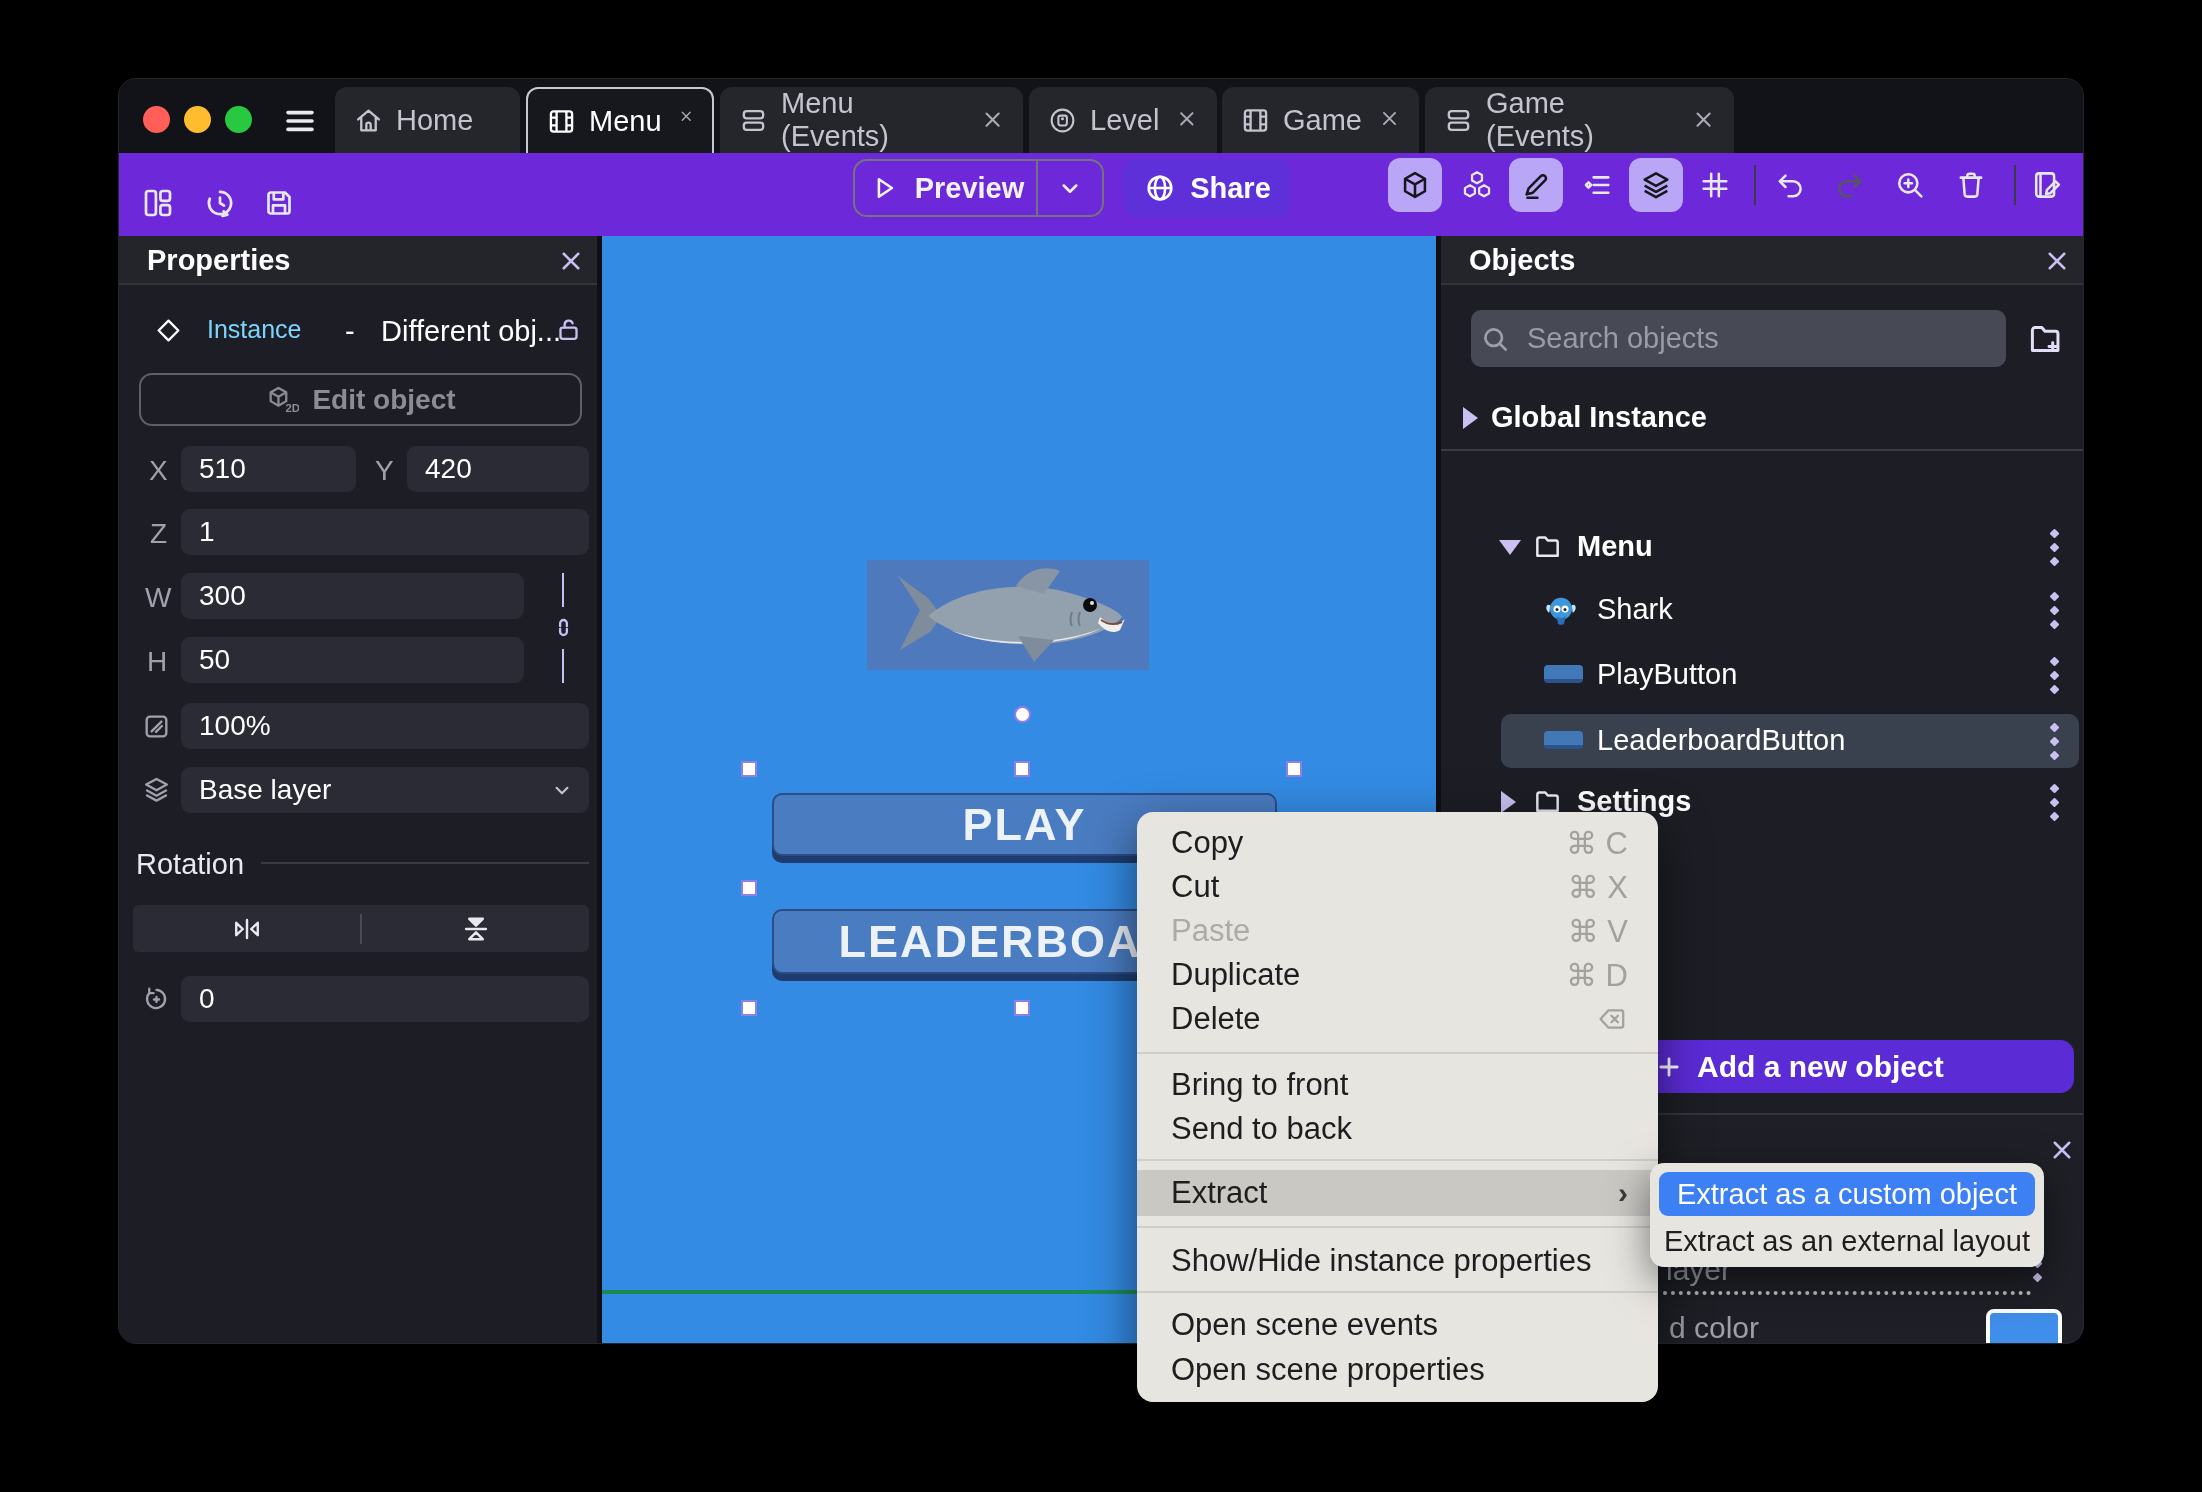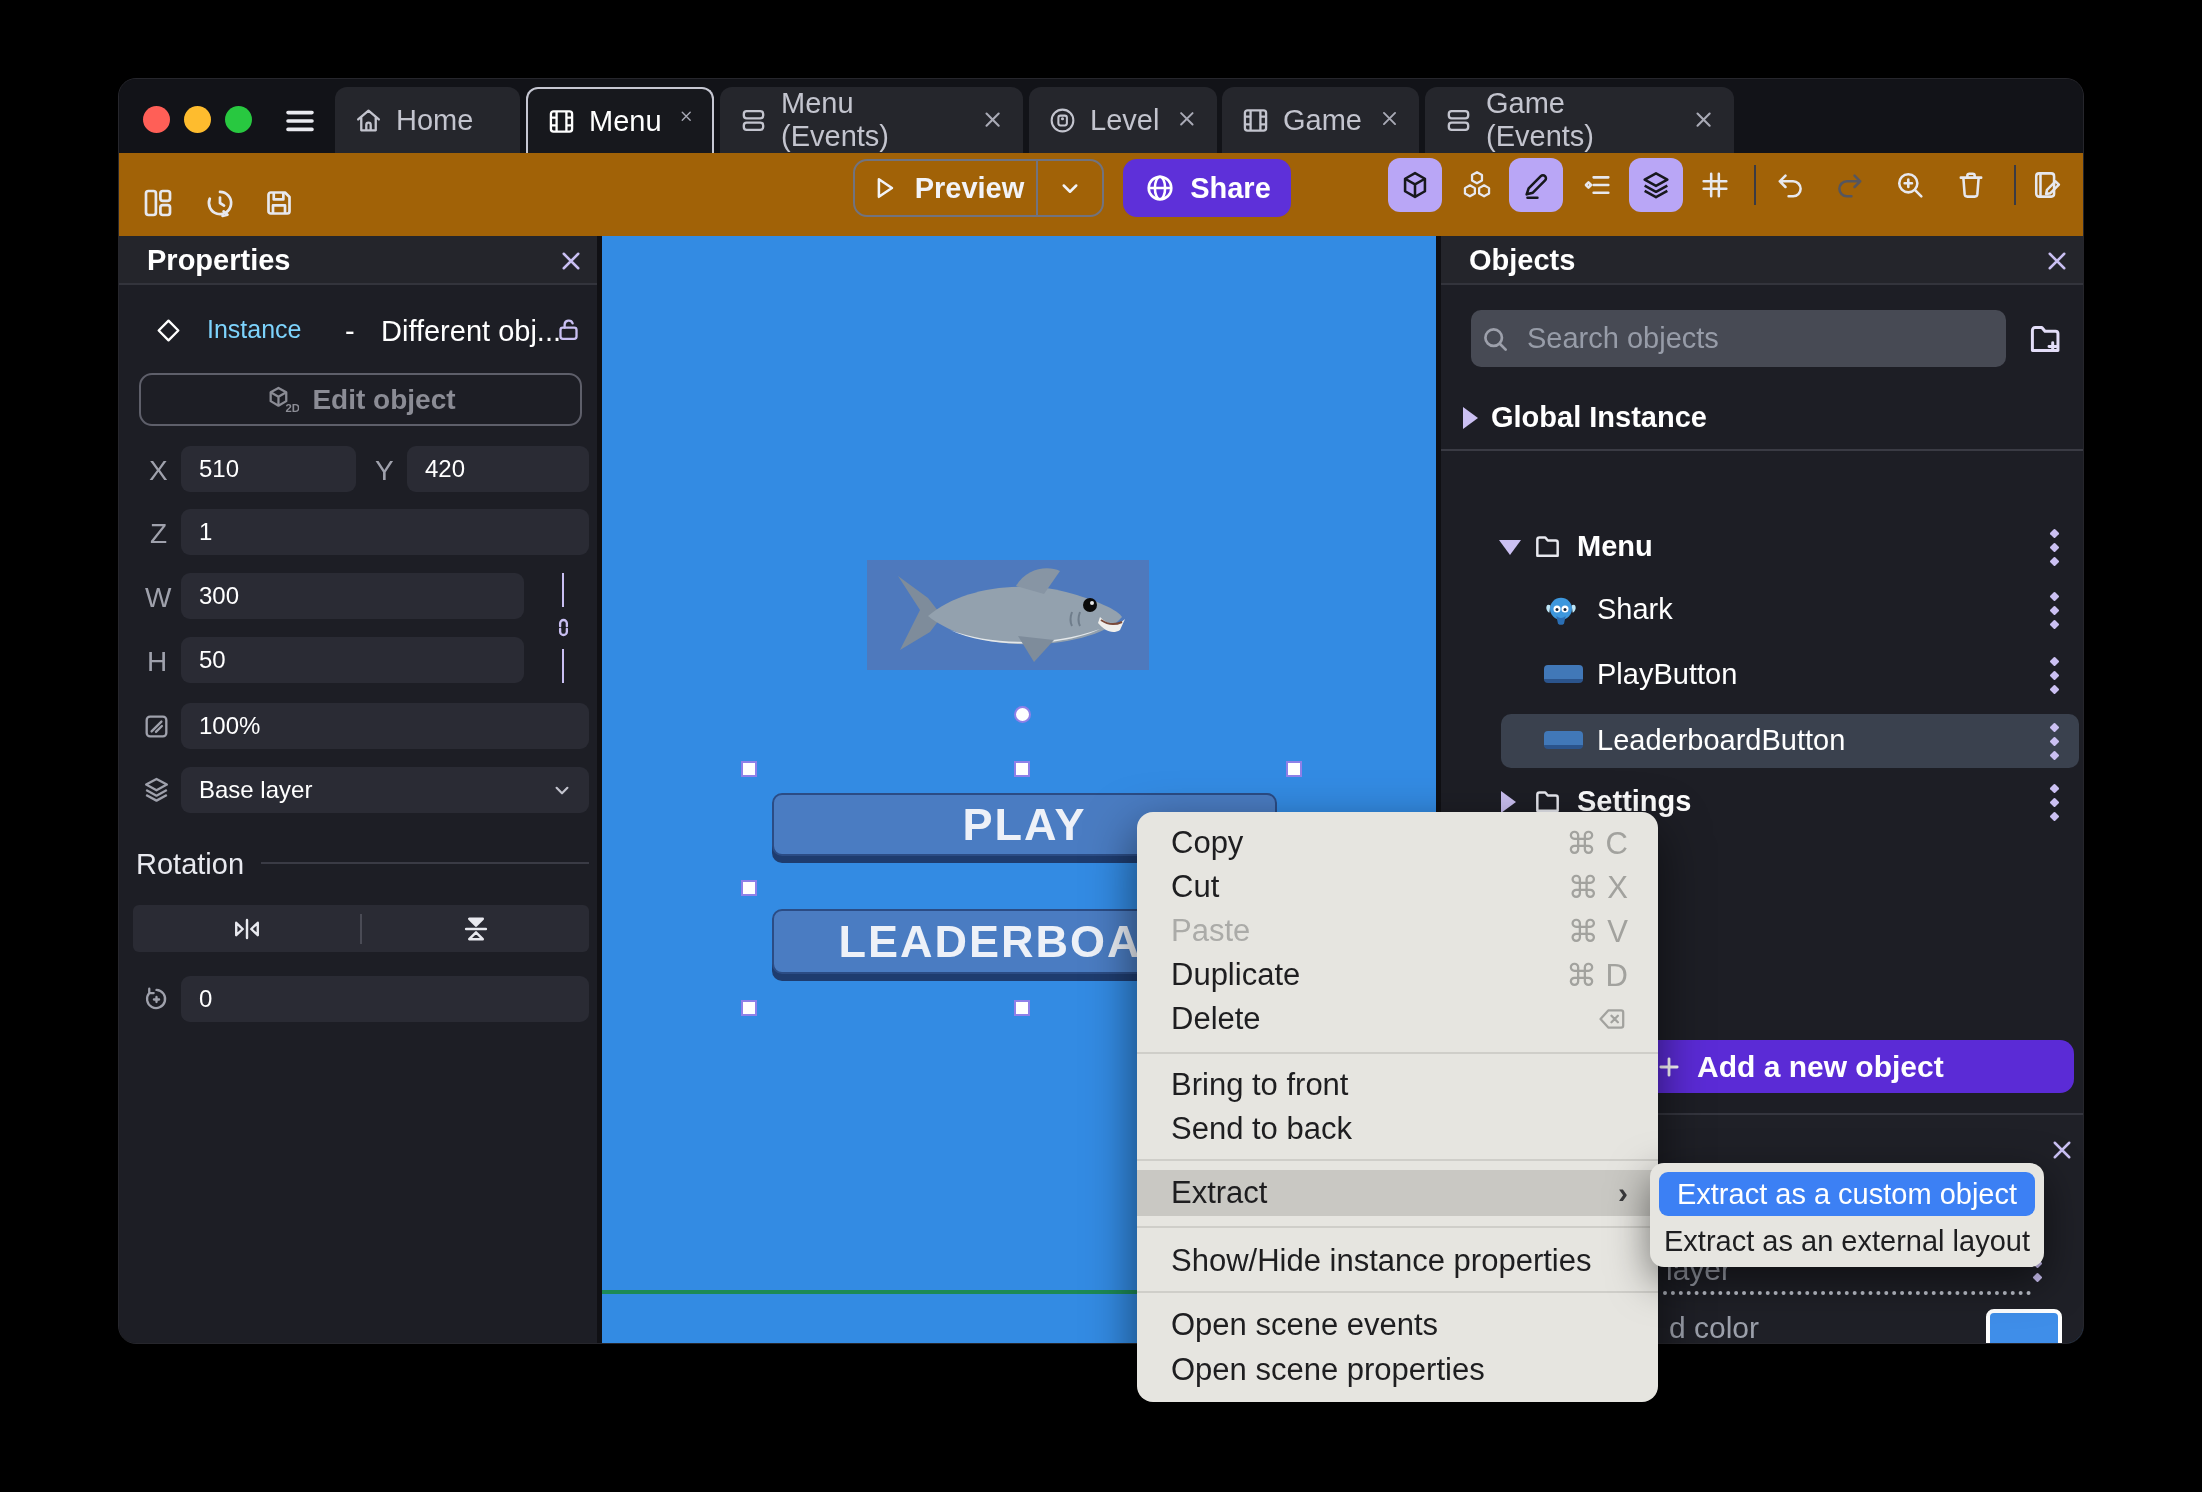--- a/index.html
+++ b/index.html
@@ -16,21 +16,21 @@
   #titlebar { position:absolute; left:0; top:0; width:100%; height:74px; background:#121318; }
   .tl { position:absolute; top:27px; width:27px; height:27px; border-radius:50%; }
   #burger { position:absolute; left:163px; top:24px; width:36px; height:34px; color:#E9EAF0; }
   .tab { position:absolute; top:8px; height:66px; border-radius:12px 12px 0 0; background:#25262C;
          display:flex; align-items:center; gap:12px; padding:0 18px; color:#C3C4CE; font-size:29px; }
   .tab.active { background:#17181D; color:#FFF; border:2px solid #C6C7D2; border-bottom:none; z-index:2; }
   .tab .ticon { width:31px; height:31px; flex:0 0 auto; }
   .tab .tclose { width:26px; height:26px; color:#A9AAB6; margin-left:4px; }
 
   
-  #toolbar { position:absolute; left:0; top:74px; width:100%; height:102px; background:#a16207; }
+  #toolbar { position:absolute; left:0; top:74px; width:100%; height:102px; background:#6d28d9; }
   .tbicon { position:absolute; top:32px; width:36px; height:36px; color:#E7E8EE; }
   #preview-btn { position:absolute; left:734px; top:6px; width:251px; height:58px; border:2px solid #71737F;
                  border-radius:14px; display:flex; align-items:center; color:#F2F3F7; }
   #preview-btn .sep { width:2px; height:100%; background:#71737F; }
   #share-btn { position:absolute; left:1004px; top:6px; width:168px; height:58px; background:#5E30D9;
                border-radius:14px; display:flex; align-items:center; justify-content:center; gap:13px;
                color:#FFF; font-size:29px; font-weight:bold; }
   .tbtn { position:absolute; top:5px; width:54px; height:54px; border-radius:12px; display:flex;
           align-items:center; justify-content:center; color:#E7E8EE; }
   .tbtn.on { background:#B9A6F6; color:#17181D; }
@@ -54,21 +54,21 @@
   
   .panel { position:absolute; top:157px; bottom:0; background:#1D1E25; }
   #properties-panel { left:0; width:483px; border-right:5px solid #101014; }
   #objects-panel { left:1317px; width:649px; border-left:5px solid #101014; }
   .phead { position:absolute; left:0; top:0; width:100%; height:49px; background:#24252B;
            border-bottom:2px solid #33343C; }
   .phead .ptitle { position:absolute; left:28px; top:8px; font-size:29px; font-weight:bold; color:#FFF; }
   .phead .pclose { position:absolute; top:10px; width:30px; height:30px; color:#C9BFF2; }
   .lbl { color:#9FA1AC; font-size:28px; }
   .field { position:absolute; background:#2A2B34; border-radius:9px; height:46px; color:#FFF;
-           font-size:24px; display:flex; align-items:center; padding-left:18px; }
+           font-size:28px; display:flex; align-items:center; padding-left:18px; }
   input.field { border:none; outline:none; font-family:inherit; }
 
   
   .prow-icon { position:absolute; width:31px; height:31px; color:#9FA1AC; }
   #edit-object-btn { position:absolute; left:20px; top:137px; width:443px; height:53px; border:2px solid #5E5F6A;
                      border-radius:13px; display:flex; align-items:center; justify-content:center; gap:13px;
                      color:#8B8C95; font-size:28px; font-weight:bold; }
   #edit-object-btn svg { width:34px; height:34px; }
   #flip-bar { position:absolute; left:14px; top:669px; width:456px; height:47px; background:#2A2B34;
               border-radius:6px; display:flex; align-items:center; }

